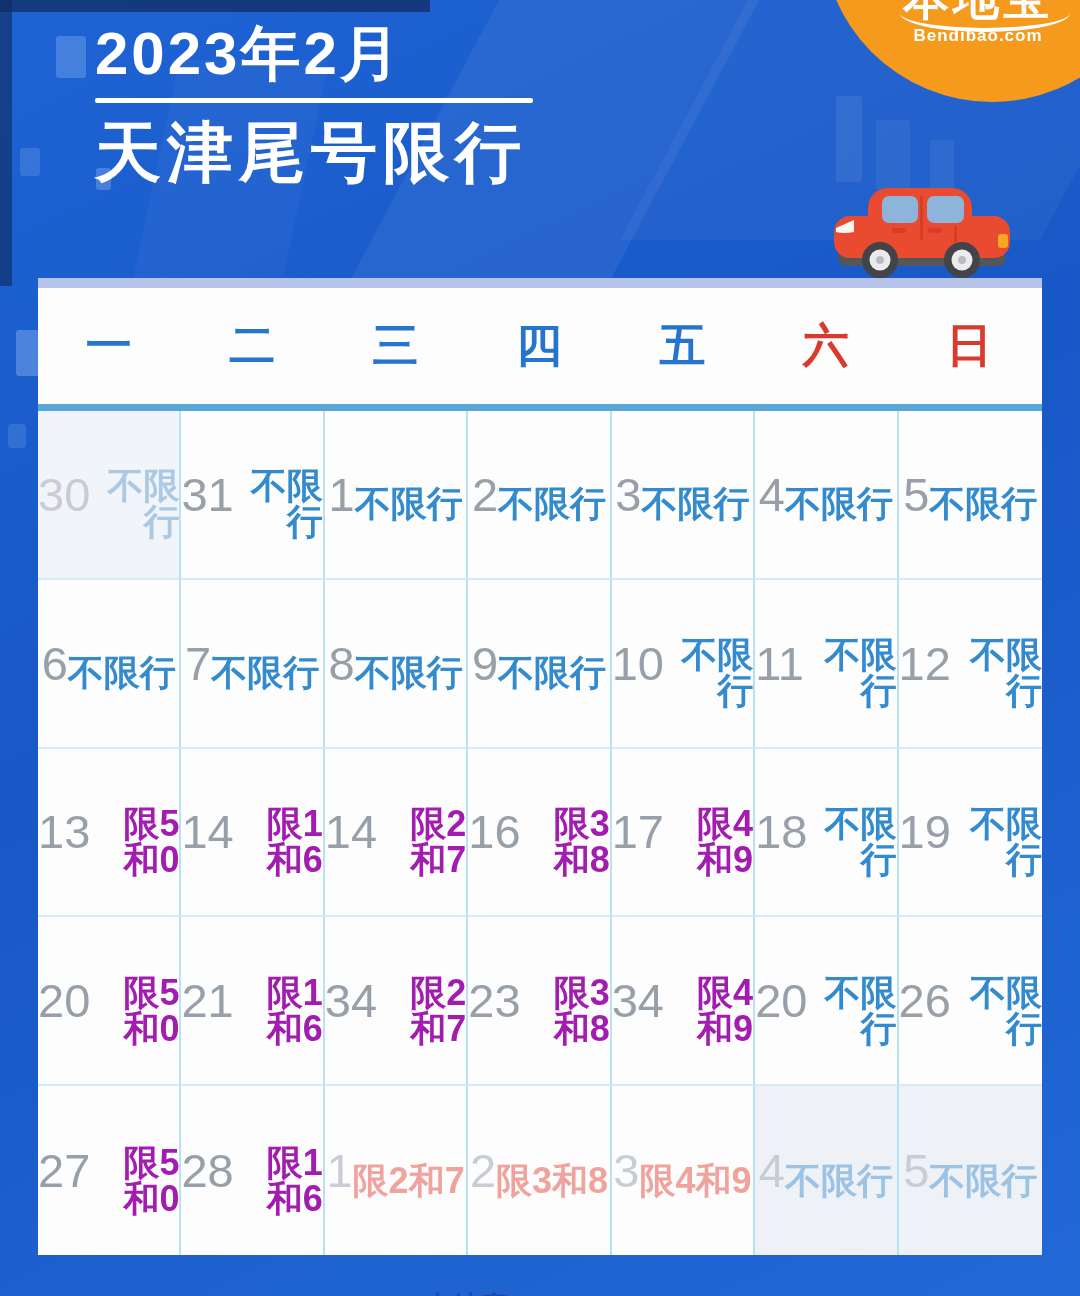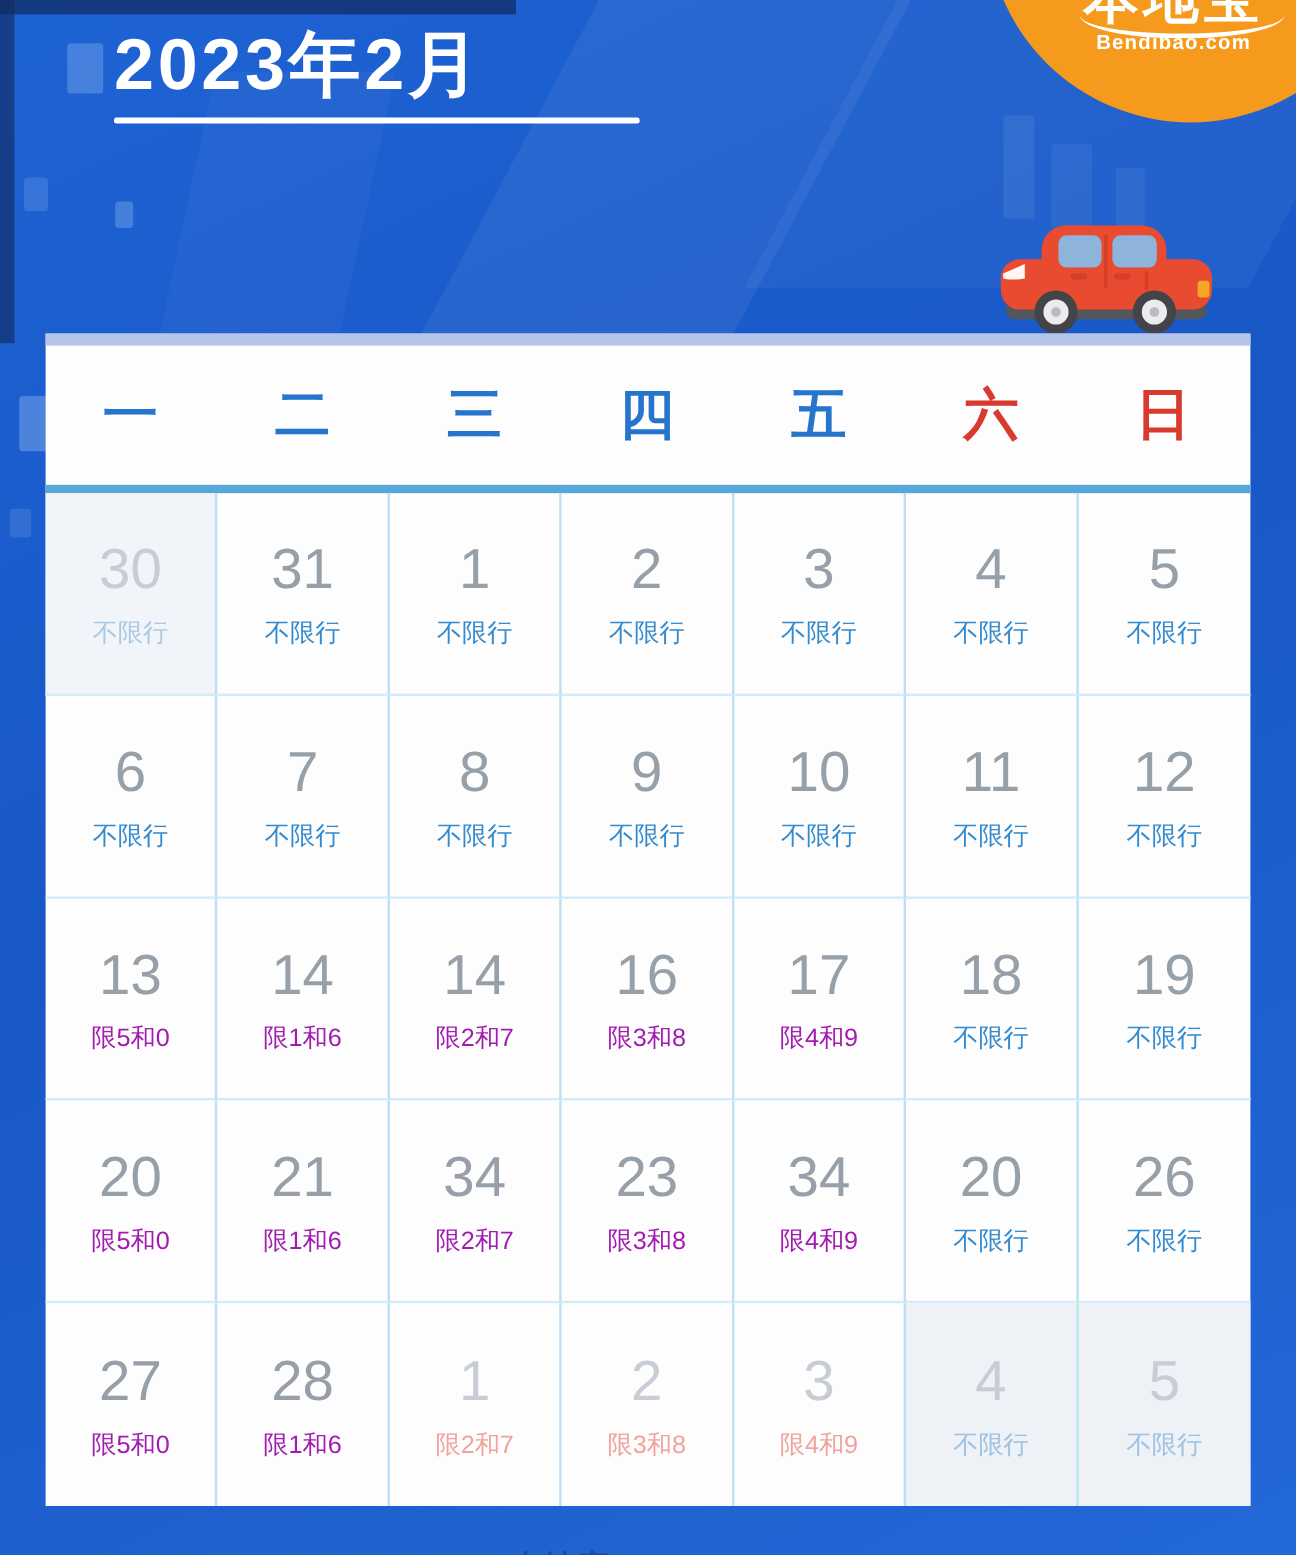--- a/index.html
+++ b/index.html
@@ -47,26 +47,26 @@
 
   
   .card{position:absolute;left:38px;top:278px;width:1004px;height:977px;background:#fdfdfe;}
   .card-topbar{height:10px;background:#b7c4e9;}
   .weekdays{display:flex;height:116px;align-items:center;}
   .wd{flex:1;text-align:center;font-size:46px;font-weight:bold;letter-spacing:2px;}
   .wd.blue{color:#2575cc;}
   .wd.red{color:#d93a2e;}
   .thick-line{height:7px;background:#57a8d8;}
   .grid{display:grid;grid-template-columns:repeat(7,1fr);grid-template-rows:repeat(5,1fr);height:844px;}
-  .cell{display:flex;flex-direction:column;align-items:center;justify-content:center;
+  .cell{display:flex;align-items:center;justify-content:center;
         border-right:2px solid #b9e1f3;border-bottom:2px solid #d3ecf9;text-align:right;}
   .cell:nth-child(7n){border-right:none;}
   .cell:nth-child(n+29){border-bottom:none;}
   .cell .day{font-size:47px;color:#97a0a8;line-height:1;}
-  .cell .status{font-size:21px;font-weight:normal;margin-top:20px;line-height:1;}
+  .cell .status{font-size:36px;font-weight:bold;margin-top:20px;line-height:1;}
   .cell.ok .status{color:#338bcd;}
   .cell.limit .status{color:#a21caf;}
   .cell.ok-faded-prev{background:#f1f4f8;}
   .cell.ok-faded-prev .day{color:#c8cdd5;}
   .cell.ok-faded-prev .status{color:#abc9e3;}
   .cell.limit-faded .day{color:#c8cdd5;}
   .cell.limit-faded .status{color:#f0a39c;}
   .cell.ok-faded{background:#eef1f6;}
   .cell.ok-faded .day{color:#c8cdd5;}
   .cell.ok-faded .status{color:#9cc2e4;}
@@ -89,20 +89,21 @@
 <div class="sq sq6"></div>
 <div class="sq sq7"></div>
 <div class="sq sq8"></div>
 <div class="sq sq9"></div>
 <div class="dark-top"></div>
 <div class="dark-left"></div>
 
 <div class="title-block">
   <div class="title-line1">2023年2月</div>
   <div class="title-rule"></div>
+  <div class="title-line2">天津尾号限行</div>
 </div>
 
 <div class="badge">
   <div class="logo-name">本地宝</div>
   <div class="logo-swoosh"></div>
   <div class="logo-domain">Bendibao.com</div>
 </div>
 
 <svg class="car" viewBox="0 0 180 100">
   <rect x="6" y="70" width="168" height="16" rx="8" fill="#55565a"></rect>

